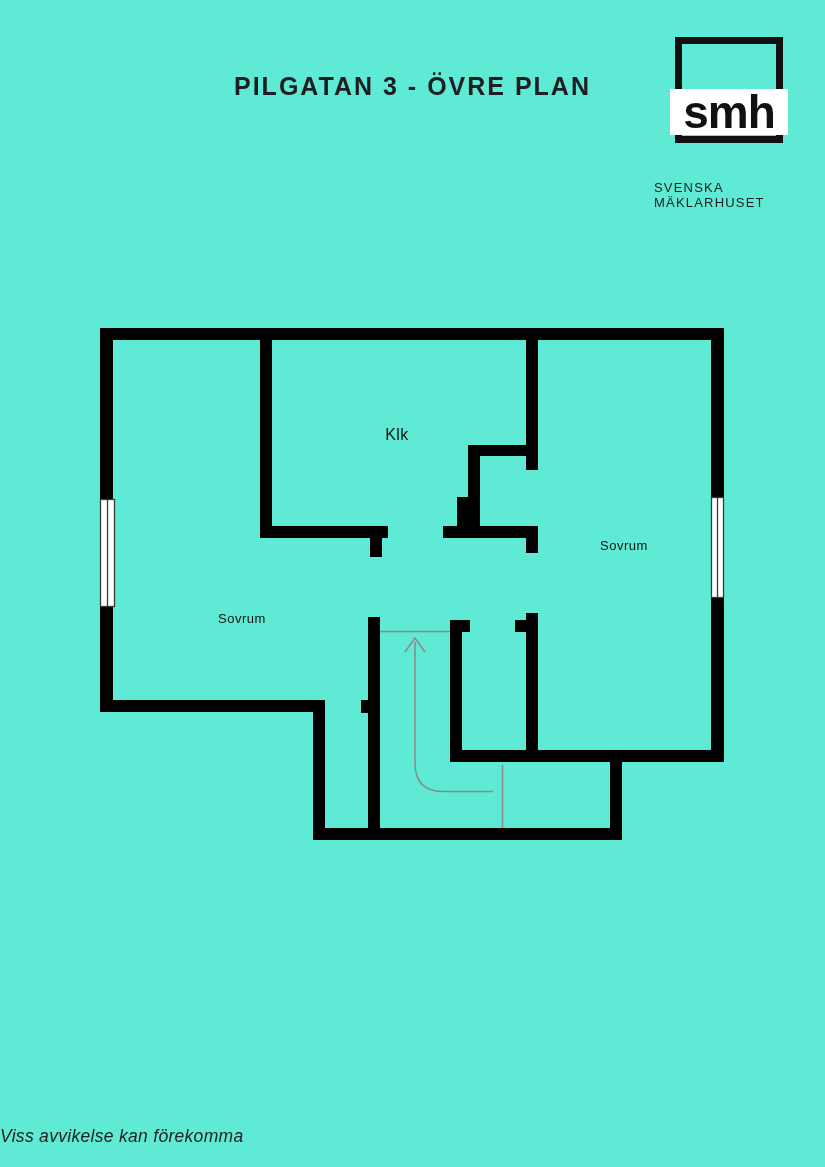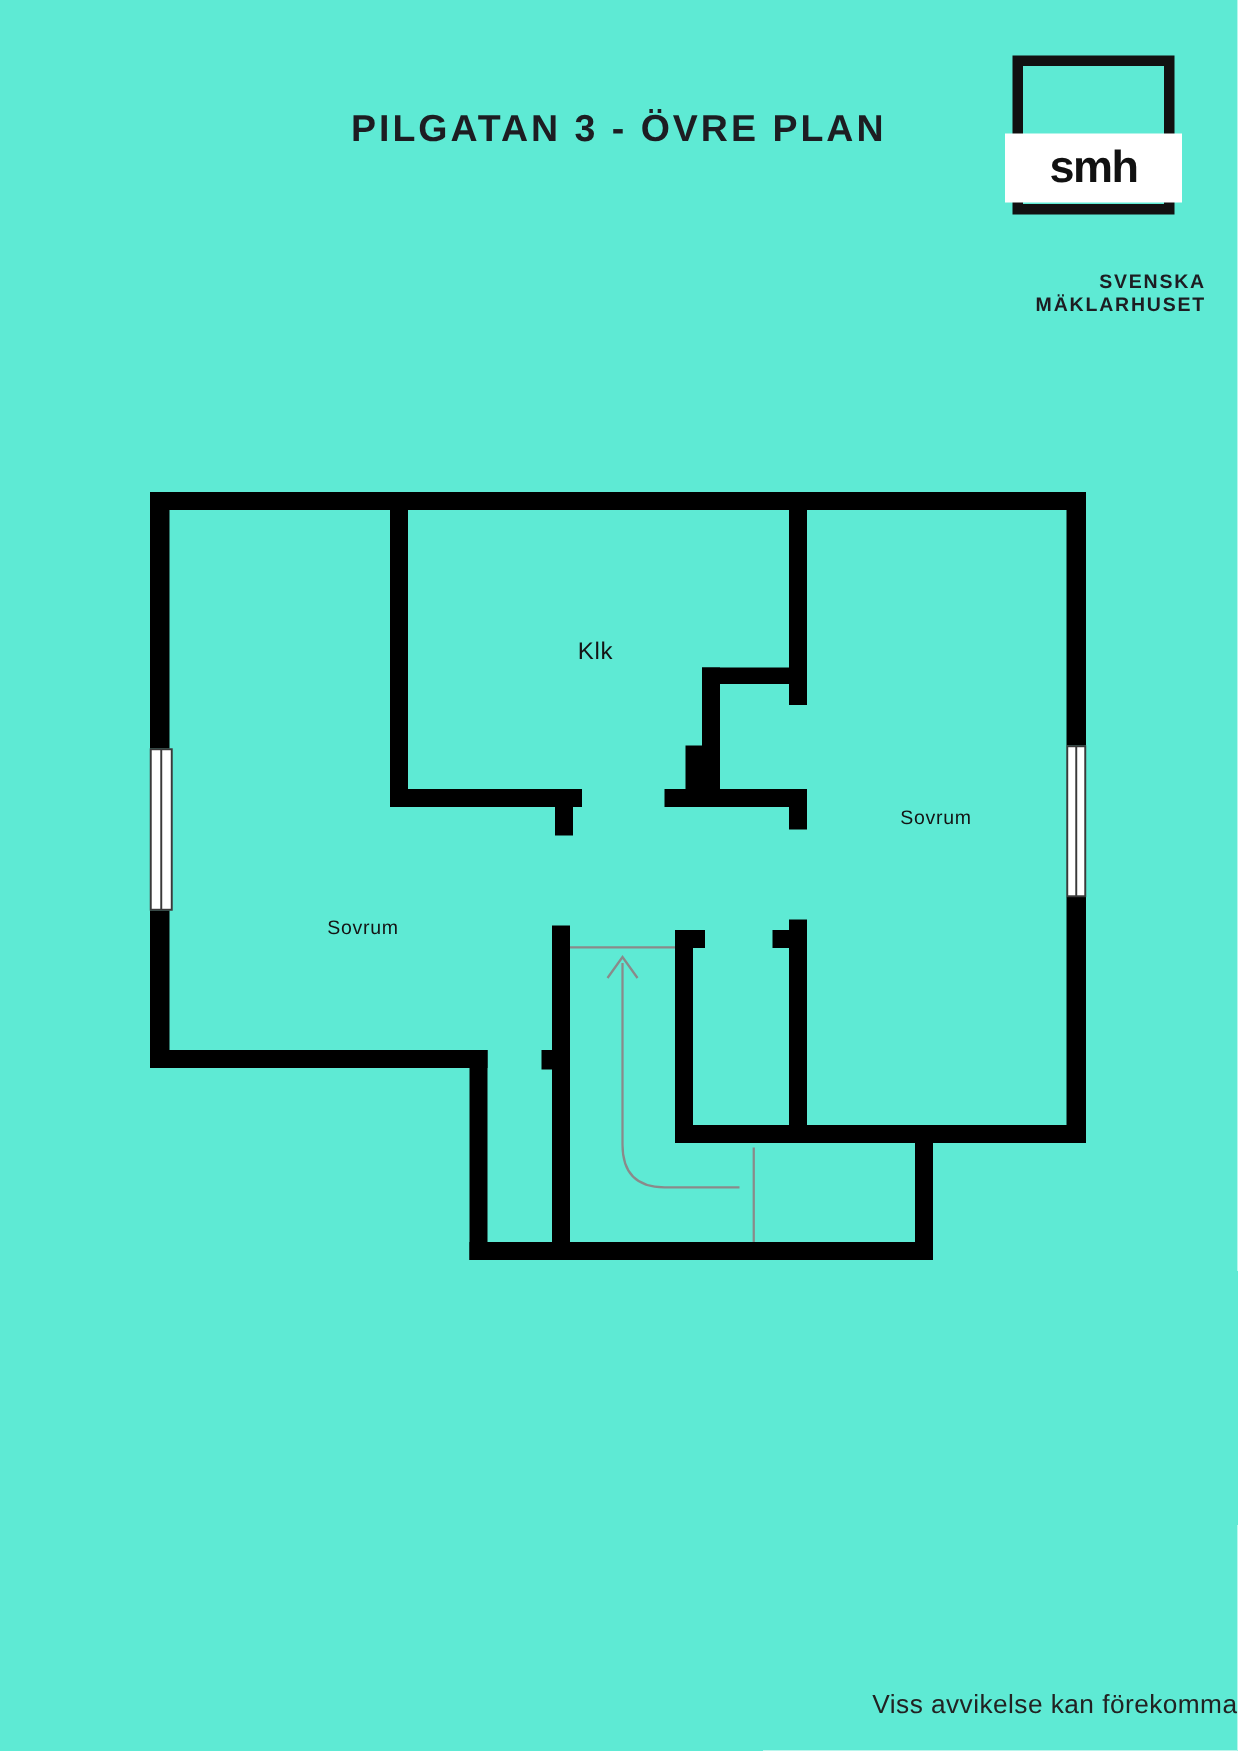--- a/index.html
+++ b/index.html
@@ -28,57 +28,58 @@
     width:108px;height:106px;
     border:7px solid #111;
     box-sizing:border-box;
   }
   .logo-mark{
     position:absolute;
     left:-5px;top:52px;
     width:118px;
     text-align:center;
     background:#ffffff;
-    font-size:30px;
+    font-size:46px;
     line-height:46px;
     font-weight:700;
     letter-spacing:-1px;
     color:#111;
   }
   .logo-sub{
     position:absolute;
     left:-21px;top:143px;
     width:150px;
-    text-align:right;
+    text-align:left;
     font-size:13px;
     line-height:15px;
-    font-weight:700;
+    font-weight:400;
     letter-spacing:1.2px;
     color:#1d1d22;
     white-space:nowrap;
   }
   
   svg.plan{position:absolute;left:0;top:0;}
   .room-label{
     position:absolute;
     transform:translate(-50%,-50%);
     font-size:13px;
     letter-spacing:0.5px;
     color:#141414;
     white-space:nowrap;
   }
   .room-label.small{font-size:16px;text-align:right;}
   
   .footer{
     position:absolute;
     left:0;right:0;top:1126px;
-    text-align:right;
+    text-align:left;
     font-size:17.5px;
     color:#222;
     letter-spacing:0.3px;
+    font-style:italic;
   }
 </style>
 </head>
 <body>
 
 <div id="page">
 
   <div class="title">PILGATAN 3 - ÖVRE PLAN</div>
 
   <div class="logo">

